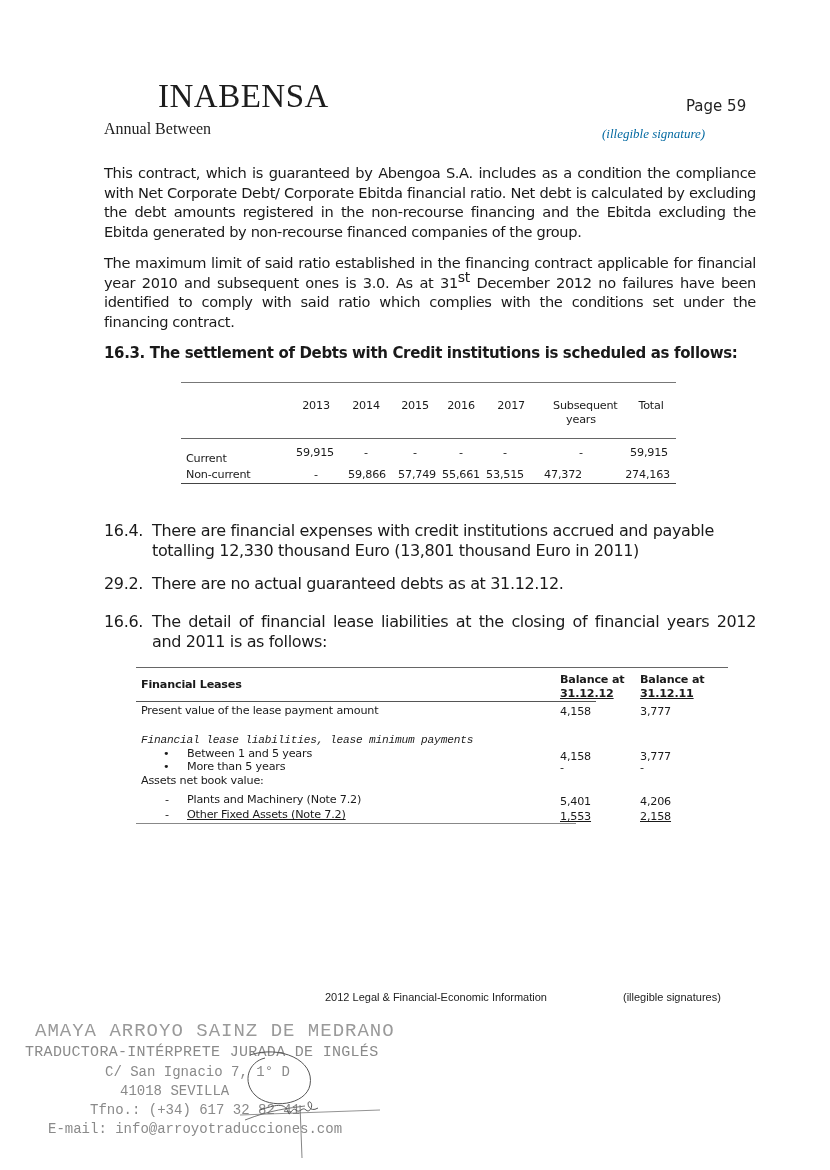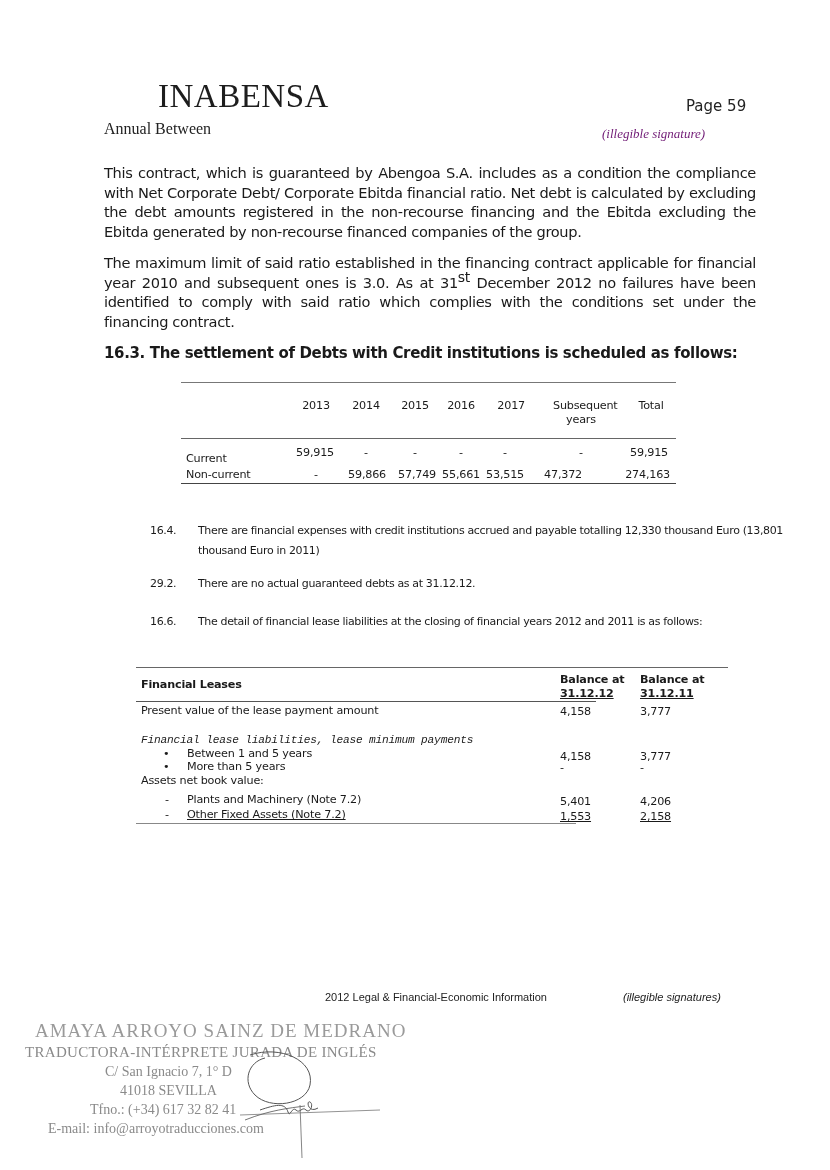--- a/index.html
+++ b/index.html
@@ -7,32 +7,32 @@
       width: 830px; height: 1170px; background: #ffffff; position: relative; overflow: hidden;
       color: #1a1a1a; font-family: "DejaVu Sans", sans-serif;
     }
     .abs { position: absolute; }
     .logo {
       left: 158px; top: 78px; font-family: "Liberation Serif", serif; font-size: 33px;
       letter-spacing: 0.5px; color: #1d1d1d;
     }
     .subtitle { left: 104px; top: 120px; font-family: "Liberation Serif", serif; font-size: 16px; color: #222; }
     .pageno { left: 686px; top: 97px; font-family: "DejaVu Sans", sans-serif; font-size: 15px; color: #222; }
-    .sig-top { left: 602px; top: 126px; font-family: "Liberation Serif", serif; font-style: italic; font-size: 13px; color: #701a75; }
+    .sig-top { left: 602px; top: 126px; font-family: "Liberation Serif", serif; font-style: italic; font-size: 13px; color: #0369a1; }
 
     .para {
       left: 104px; width: 652px; font-size: 14.6px; line-height: 19.5px; text-align: justify;
       font-family: "DejaVu Sans", sans-serif; letter-spacing: -0.35px; color: #1a1a1a;
     }
     .para sup { font-size: 14px; line-height: 0; }
     .p1 { top: 163px; }
     .p2 { top: 253px; }
     .h163 { left: 104px; top: 344px; font-size: 15px; letter-spacing: -0.35px; font-weight: bold; }
 
-    .item { left: 104px; width: 652px; font-size: 11px; line-height: 19.5px; letter-spacing: -0.35px; margin-left: 46px; }
+    .item { left: 104px; width: 652px; font-size: 16px; line-height: 19.5px; letter-spacing: -0.35px; }
     .item .num { position: absolute; left: 0; top: 0; }
     .item .txt { margin-left: 48px; text-align: justify; }
     .i164 { top: 521px; }
     .i165 { top: 574px; }
     .i166 { top: 612px; }
 
     
     .rule { position: absolute; height: 1px; background: #555; }
     .tbl1 { font-size: 11.2px; letter-spacing: -0.2px; }
     .tbl1 .cell { position: absolute; text-align: right; }
@@ -40,23 +40,23 @@
 
     
     .tbl2 { font-size: 11.2px; letter-spacing: -0.2px; }
     .tbl2 .cell { position: absolute; }
     .tbl2 .r { }
     .bold { font-weight: bold; }
     .ul { text-decoration: underline; }
     .ital { font-style: italic; font-family: Liberation Mono, monospace; }
 
     .footer { left: 325px; top: 991px; font-family: "Liberation Sans", sans-serif; font-size: 11px; color: #222; }
-    .footer-sig { left: 623px; top: 991px; font-family: "Liberation Sans", sans-serif; font-style: italic; font-size: 11px; color: #222; }
+    .footer-sig { left: 623px; top: 991px; font-family: "Liberation Sans", sans-serif; font-size: 11px; color: #222; }
 
-    .stamp { font-family: Liberation Serif, serif; color: #8a8a8a; text-align: center; position: absolute; white-space: nowrap; }
+    .stamp { font-family: Liberation Mono, monospace; color: #8a8a8a; text-align: center; position: absolute; white-space: nowrap; }
     .st1 { left: 35px; top: 1020px; font-size: 19px; letter-spacing: 1px; color: #9a9a9a; }
     .st2 { left: 25px; top: 1044px; font-size: 15px; letter-spacing: 0.3px; }
     .st3 { left: 105px; top: 1064px; font-size: 14px; }
     .st4 { left: 120px; top: 1083px; font-size: 14px; }
     .st5 { left: 90px; top: 1102px; font-size: 14px; }
     .st6 { left: 48px; top: 1121px; font-size: 14px; }
     .signature { position: absolute; left: 230px; top: 1050px; }
   </style>
 </head>
 <body>

